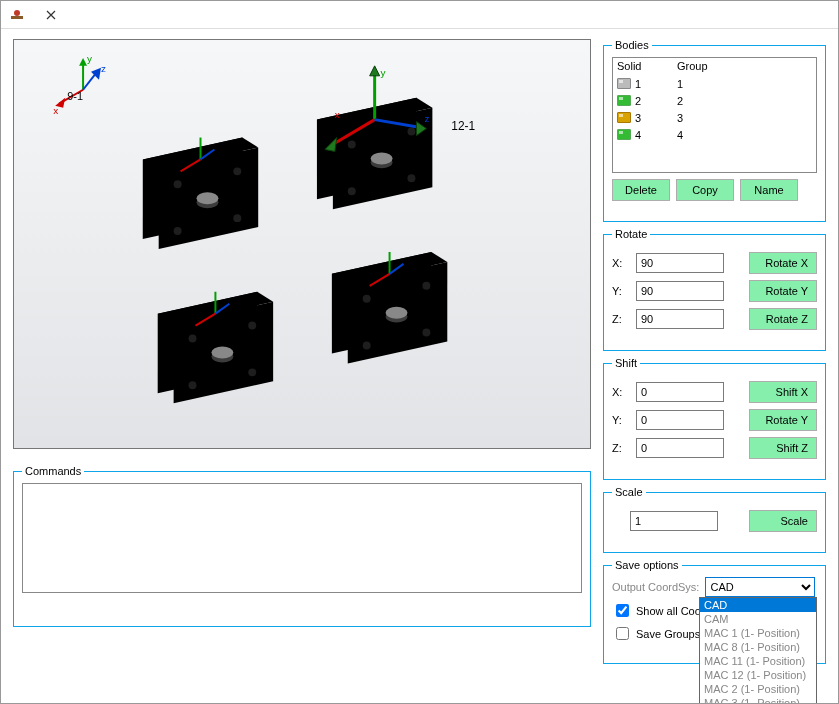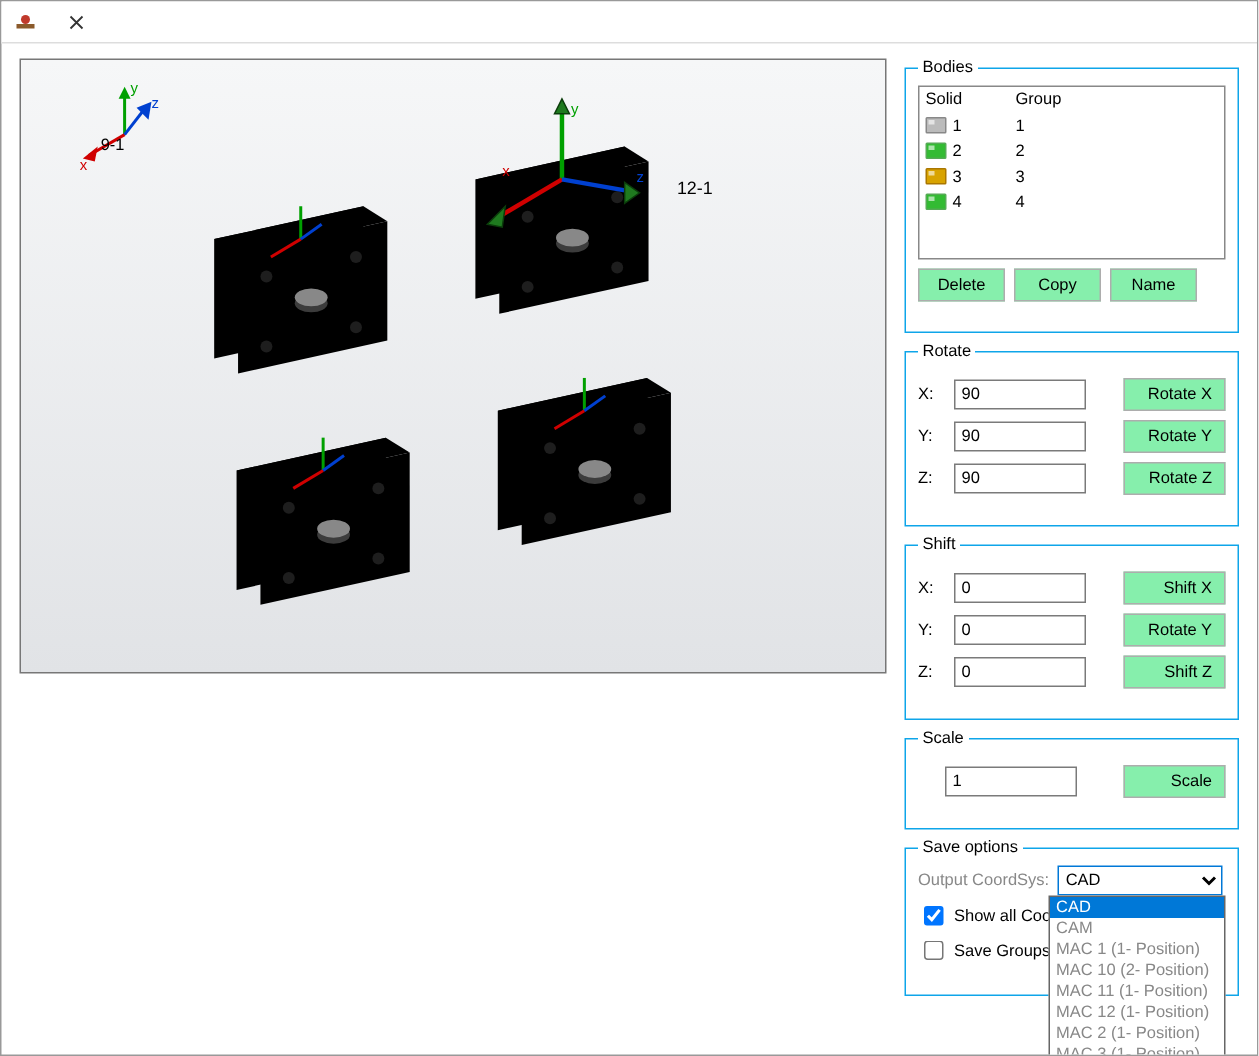--- a/index.html
+++ b/index.html
@@ -251,20 +251,24 @@
           <use href="#partGeom"></use>
           <use href="#miniAxis" transform="translate(58,0)"></use>
         </g>
         <g class="part-yellow" transform="translate(310,235)">
           <use href="#partGeom"></use>
           <use href="#miniAxis" transform="translate(58,0)"></use>
         </g>
       </svg>
     </div>
 
+    <fieldset class="grp commands-group">
+      <legend>Commands</legend>
+      <textarea class="commands-box" style=""></textarea>
+    </fieldset>
 
 
     <div class="rightcol">
 
       <fieldset class="grp">
         <legend>Bodies</legend>
         <div class="bodies-list">
           <div class="bodies-head">
             <span class="c1">Solid</span>
             <span>Group</span>
@@ -356,21 +360,21 @@
         <div class="outcs-row">
           <span>Output CoordSys:</span>
           <select>
             <option>CAD</option>
           </select>
 
           <div class="dropdown-pop">
             <div class="opt sel">CAD</div>
             <div class="opt">CAM</div>
             <div class="opt">MAC 1 (1- Position)</div>
-            <div class="opt">MAC 10 (2- Position)</div>
+            <div class="opt">MAC 8 (1- Position)</div>
             <div class="opt">MAC 11 (1- Position)</div>
             <div class="opt">MAC 12 (1- Position)</div>
             <div class="opt">MAC 2 (1- Position)</div>
             <div class="opt">MAC 3 (1- Position)</div>
 
           </div>
         </div>
         <div class="chk-row">
           <input type="checkbox" checked="" style="">
           <span>Show all CoordSys</span>

